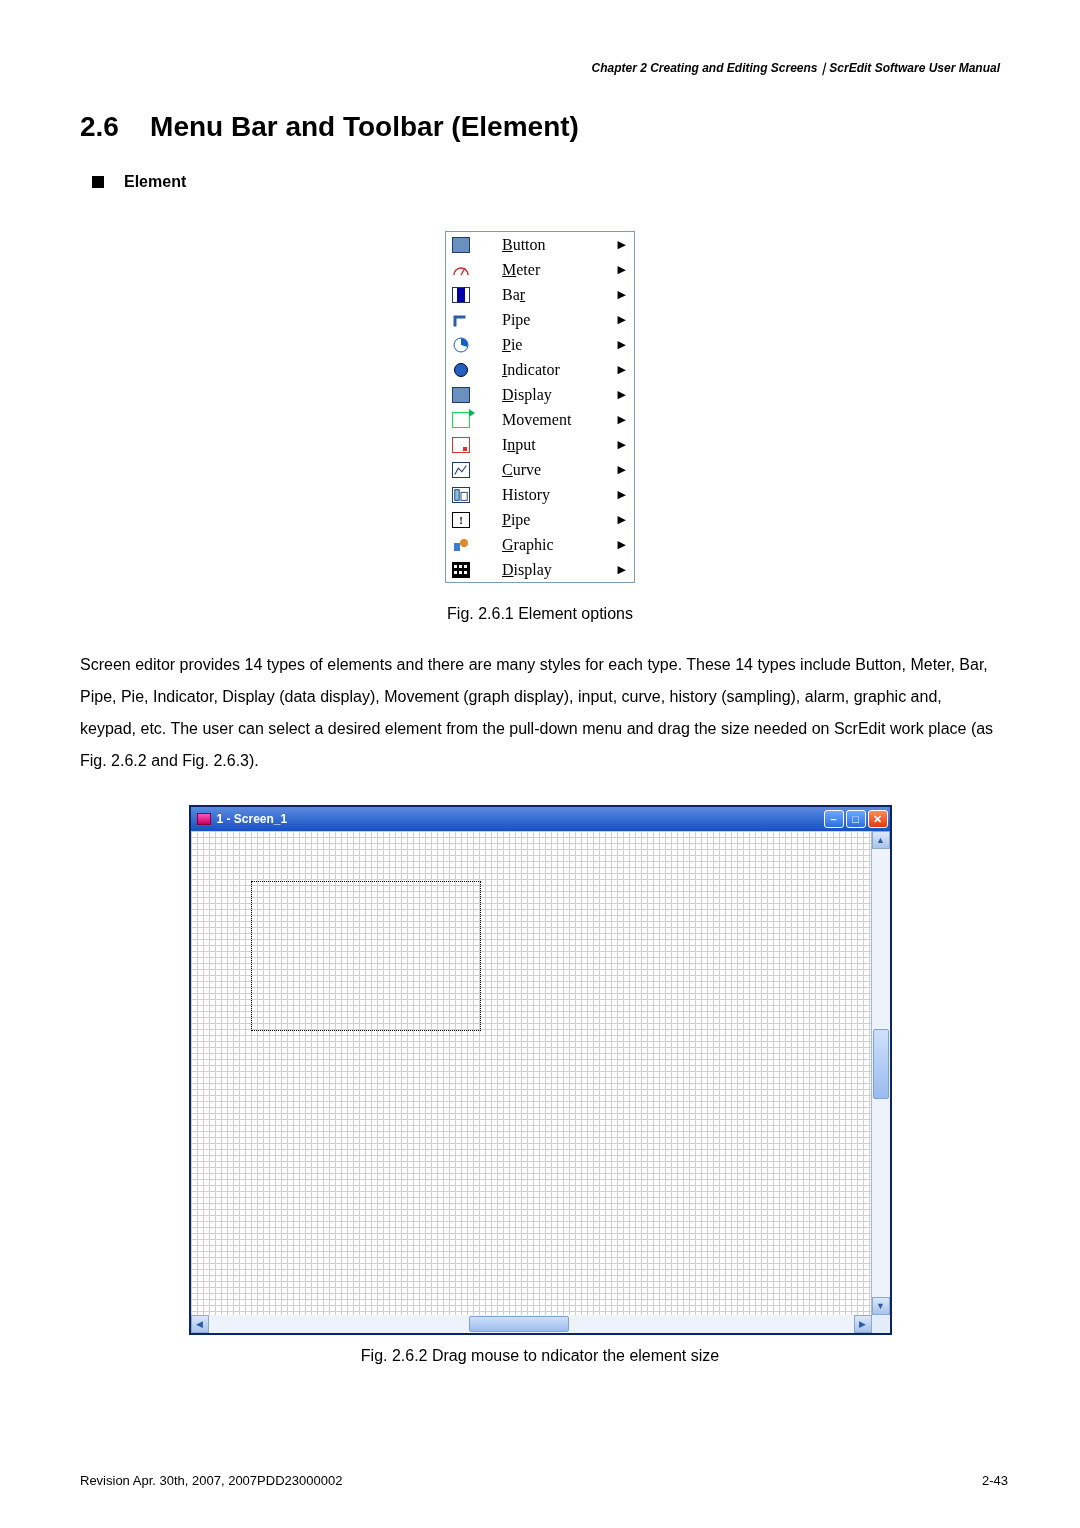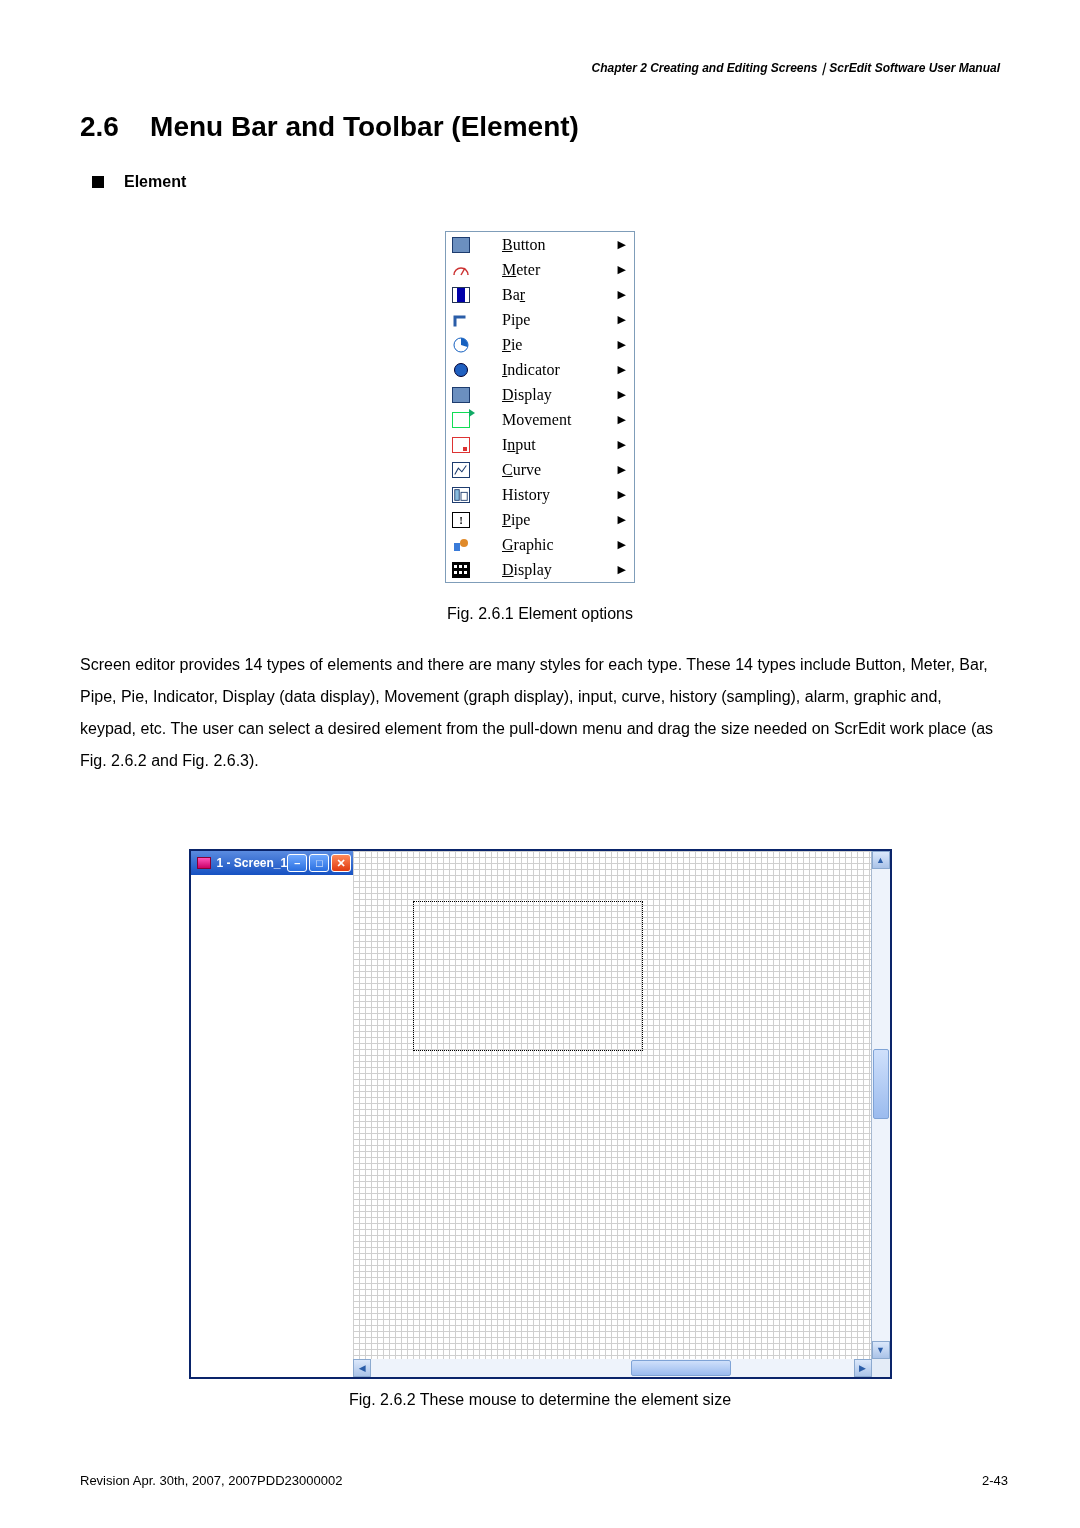--- a/index.html
+++ b/index.html
@@ -91,22 +91,21 @@
     margin-bottom:28px;
   }
   
   .window-holder { display:flex; justify-content:center; margin-bottom:12px;}
   .mdi-window {
     width: 703px;
     height: 530px;
     border: 2px solid #0a246a;
     background:#fff;
     display:flex;
-    flex-direction:row;
-    margin-top:44px;
+    flex-direction:column;
   }
   .titlebar {
     height:24px;
     background: linear-gradient(#5a8be0,#1651c2);
     display:flex;
     align-items:center;
     color:#fff;
     font-family: Tahoma, sans-serif;
     font-size:12px;
     font-weight:bold;
@@ -350,18 +349,18 @@
         <div class="htrack">
           <div class="hthumb"></div>
         </div>
         <div class="scrollbtn" style="width:18px">▶</div>
         <div class="corner"></div>
       </div>
     </div>
   </div>
 </div>
 
-<div class="figure-caption">Fig. 2.6.2 These mouse to determine the element size</div>
+<div class="figure-caption">Fig. 2.6.2 Drag mouse to ndicator the element size</div>
 
 <div class="footer">
   <span>Revision Apr. 30th, 2007, 2007PDD23000002</span>
   <span>2-43</span>
 </div>
 
 </body></html>

